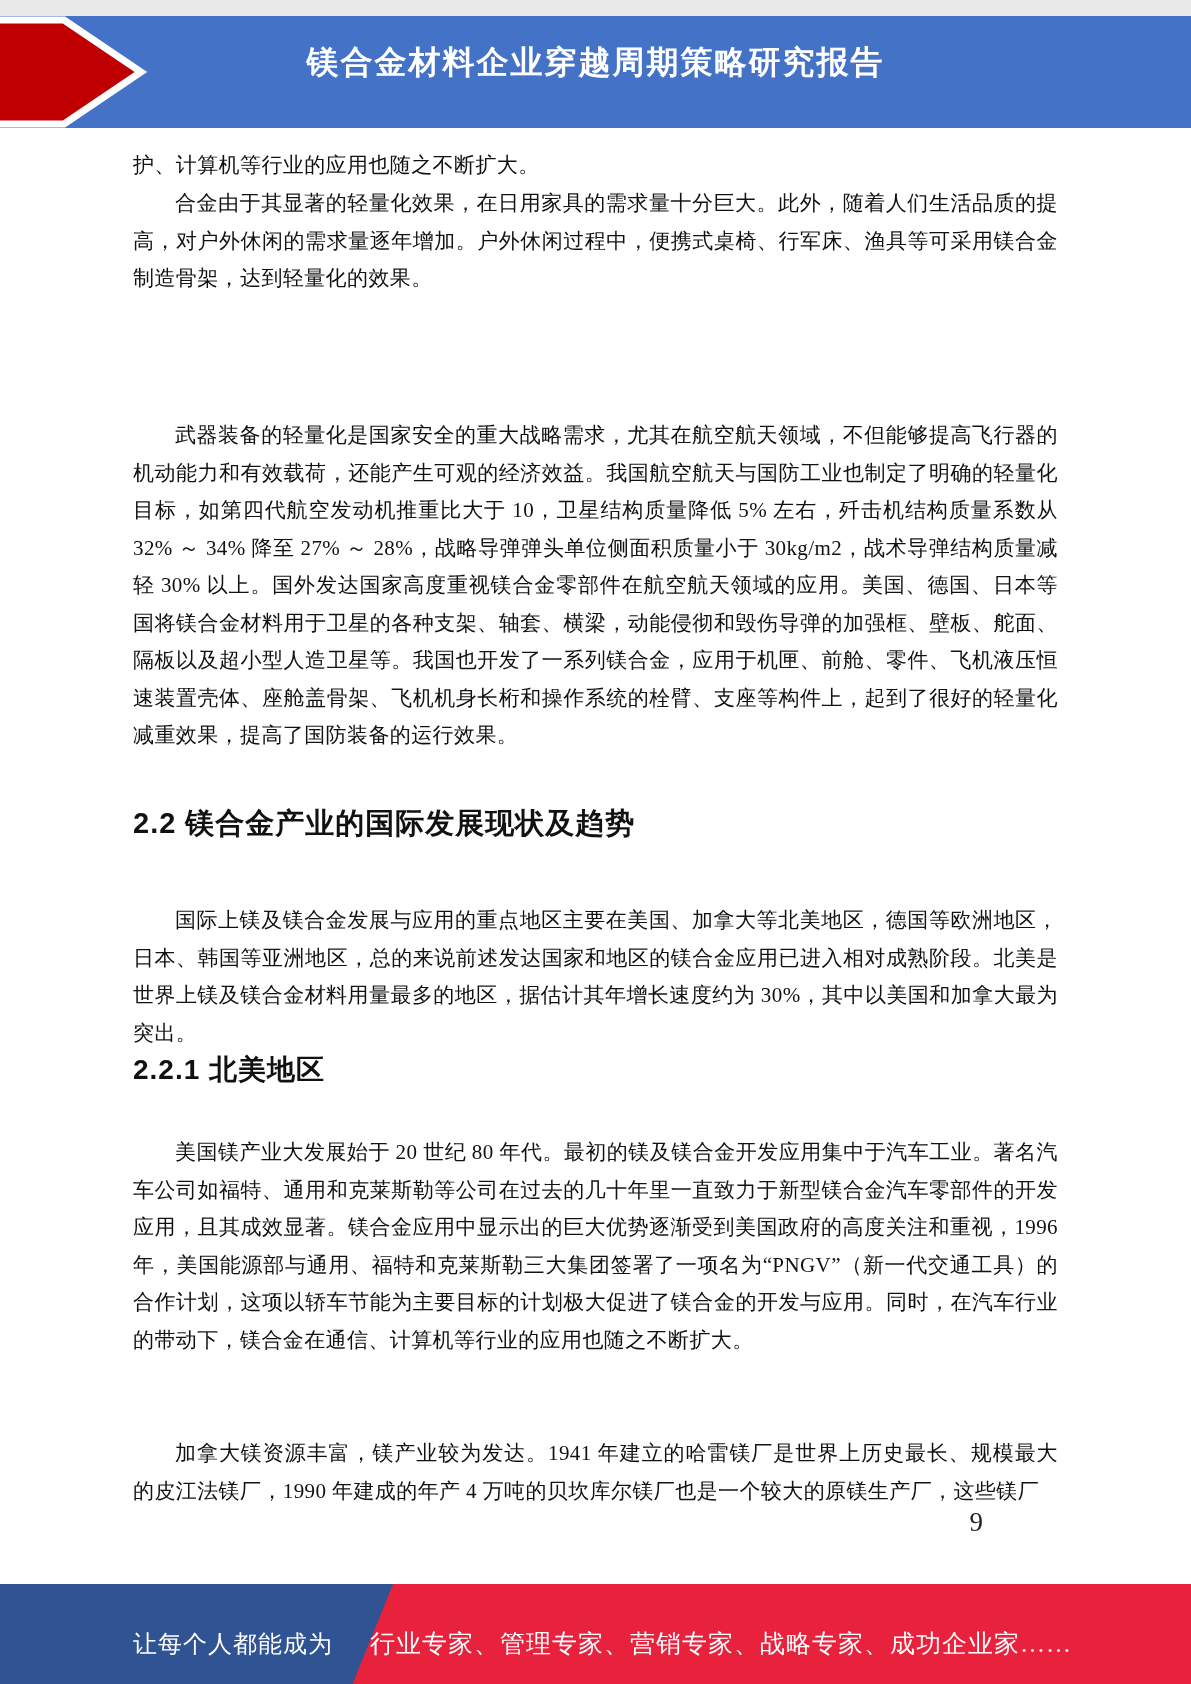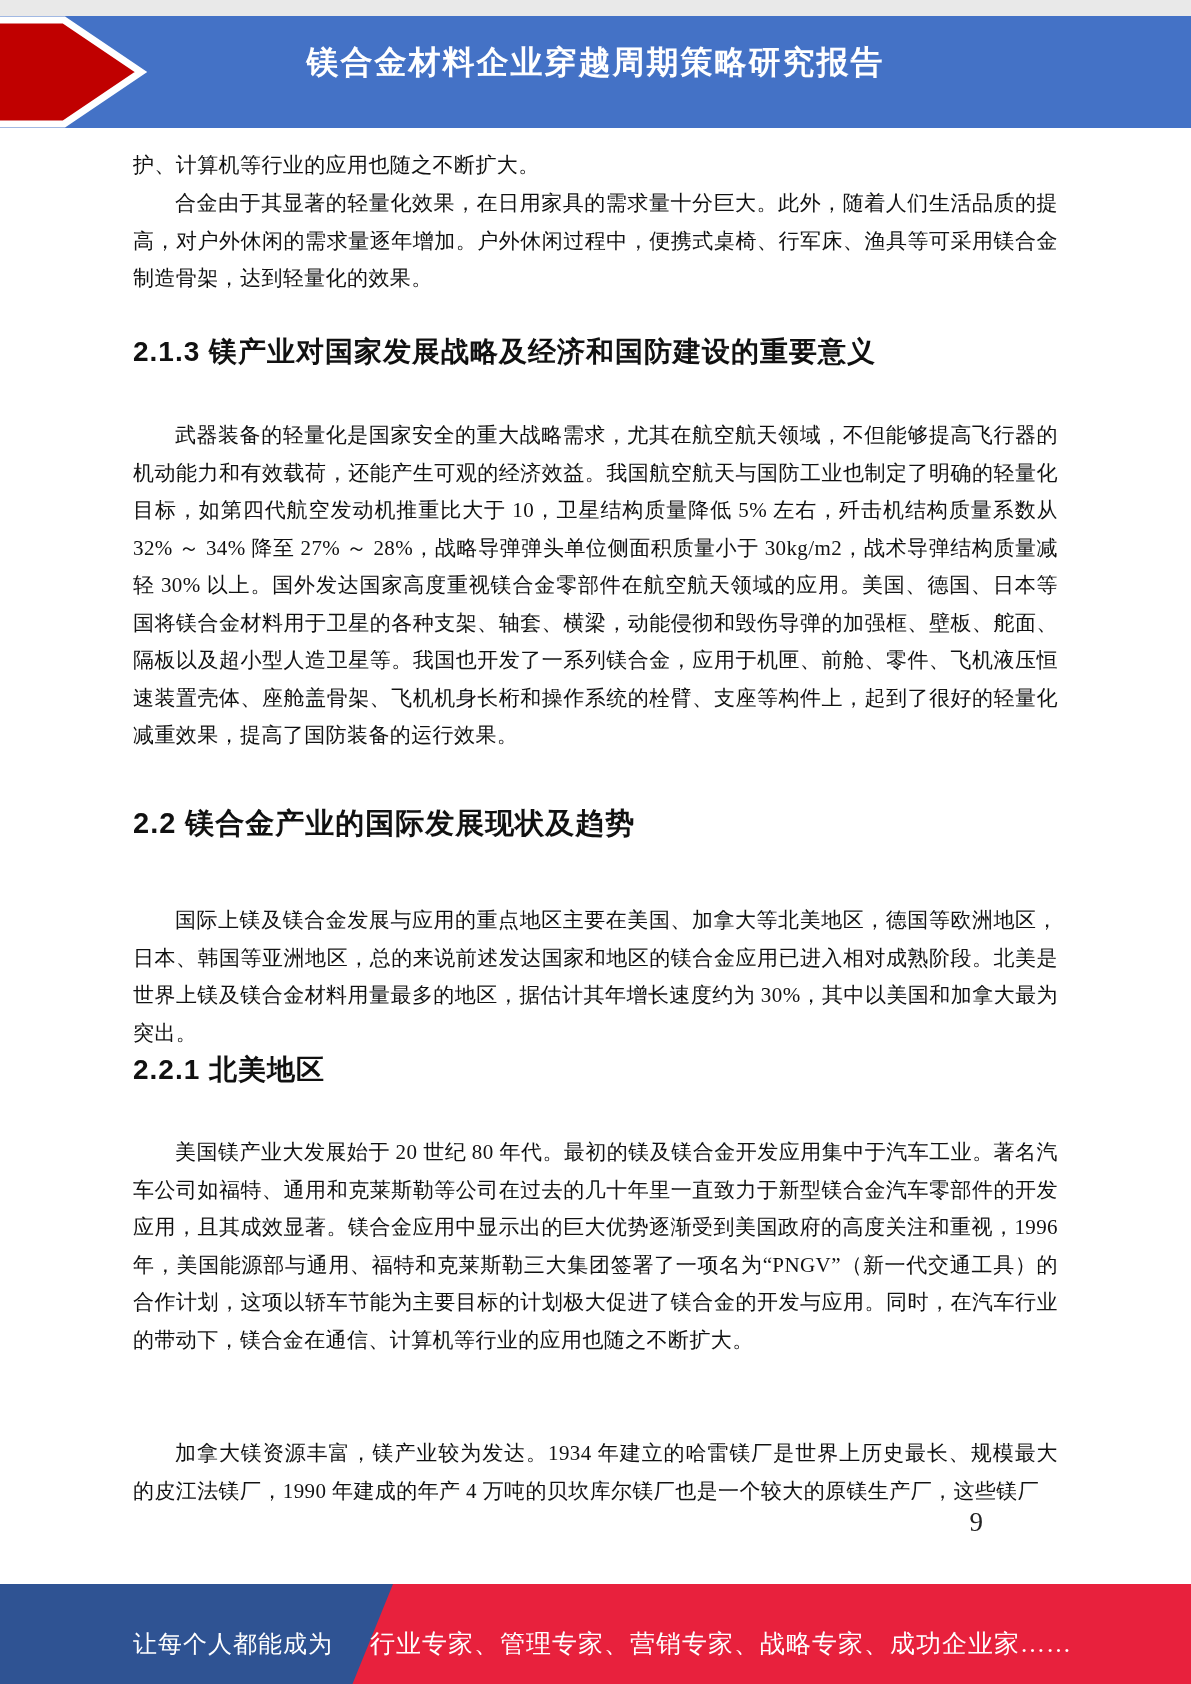--- a/index.html
+++ b/index.html
@@ -111,33 +111,32 @@
     <svg class="header-arrow" viewBox="0 0 170 112" xmlns="http://www.w3.org/2000/svg">
       <polygon points="-10,4 64,4 141,56 64,108 -10,108" fill="#C00000" stroke="#ffffff" stroke-width="7" stroke-linejoin="miter"></polygon>
     </svg>
     <div class="header-title">镁合金材料企业穿越周期策略研究报告</div>
   </div>
 
   <div class="block cont" style="top:131px">护、计算机等行业的应用也随之不断扩大。</div>
 
   <div class="block para" style="top:169px">合金由于其显著的轻量化效果，在日用家具的需求量十分巨大。此外，随着人们生活品质的提高，对户外休闲的需求量逐年增加。户外休闲过程中，便携式桌椅、行军床、渔具等可采用镁合金制造骨架，达到轻量化的效果。</div>
 
-  <div class="block heading h-sub" style="top:316px">2.1.3 镁产业对国家发展战略及经济和国防建设的重要意义</div>
 
   <div class="block para" style="top:401px">武器装备的轻量化是国家安全的重大战略需求，尤其在航空航天领域，不但能够提高飞行器的机动能力和有效载荷，还能产生可观的经济效益。我国航空航天与国防工业也制定了明确的轻量化目标，如第四代航空发动机推重比大于 10，卫星结构质量降低 5% 左右，歼击机结构质量系数从 32% ～ 34% 降至 27% ～ 28%，战略导弹弹头单位侧面积质量小于 30kg/m2，战术导弹结构质量减轻 30% 以上。国外发达国家高度重视镁合金零部件在航空航天领域的应用。美国、德国、日本等国将镁合金材料用于卫星的各种支架、轴套、横梁，动能侵彻和毁伤导弹的加强框、壁板、舵面、隔板以及超小型人造卫星等。我国也开发了一系列镁合金，应用于机匣、前舱、零件、飞机液压恒速装置壳体、座舱盖骨架、飞机机身长桁和操作系统的栓臂、支座等构件上，起到了很好的轻量化减重效果，提高了国防装备的运行效果。</div>
 
   <div class="block heading h-main" style="top:787px">2.2 镁合金产业的国际发展现状及趋势</div>
 
   <div class="block para" style="top:886px">国际上镁及镁合金发展与应用的重点地区主要在美国、加拿大等北美地区，德国等欧洲地区，日本、韩国等亚洲地区，总的来说前述发达国家和地区的镁合金应用已进入相对成熟阶段。北美是世界上镁及镁合金材料用量最多的地区，据估计其年增长速度约为 30%，其中以美国和加拿大最为突出。</div>
 
   <div class="block heading h-sub" style="top:1034px">2.2.1 北美地区</div>
 
   <div class="block para" style="top:1118px">美国镁产业大发展始于 20 世纪 80 年代。最初的镁及镁合金开发应用集中于汽车工业。著名汽车公司如福特、通用和克莱斯勒等公司在过去的几十年里一直致力于新型镁合金汽车零部件的开发应用，且其成效显著。镁合金应用中显示出的巨大优势逐渐受到美国政府的高度关注和重视，1996 年，美国能源部与通用、福特和克莱斯勒三大集团签署了一项名为“PNGV”（新一代交通工具）的合作计划，这项以轿车节能为主要目标的计划极大促进了镁合金的开发与应用。同时，在汽车行业的带动下，镁合金在通信、计算机等行业的应用也随之不断扩大。</div>
 
-  <div class="block para" style="top:1419px">加拿大镁资源丰富，镁产业较为发达。1934 年建立的哈雷镁厂是世界上历史最长、规模最大的皮江法镁厂，1990 年建成的年产 4 万吨的贝坎库尔镁厂也是一个较大的原镁生产厂，这些镁厂</div>
+  <div class="block para" style="top:1419px">加拿大镁资源丰富，镁产业较为发达。1941 年建立的哈雷镁厂是世界上历史最长、规模最大的皮江法镁厂，1990 年建成的年产 4 万吨的贝坎库尔镁厂也是一个较大的原镁生产厂，这些镁厂</div>
 
   <div class="page-number">9</div>
 
   <div class="footer">
     <div class="footer-blue"></div>
     <div class="footer-left-text">让每个人都能成为</div>
     <div class="footer-right-text">行业专家、管理专家、营销专家、战略专家、成功企业家……</div>
   </div>
 
 </div>

